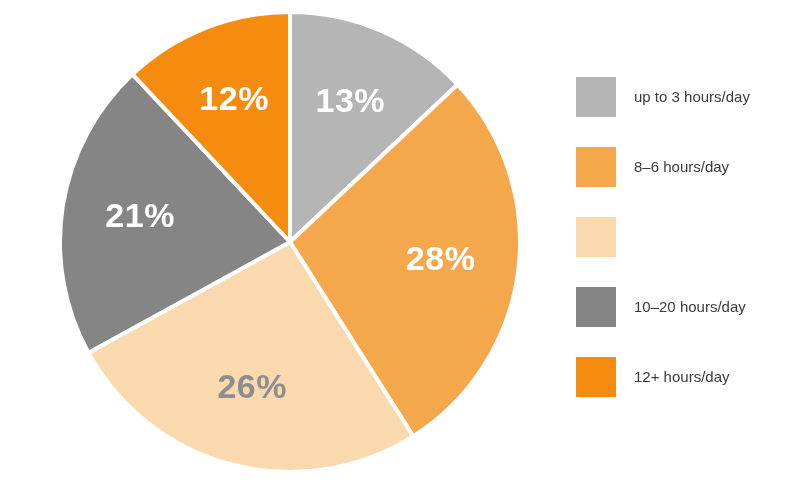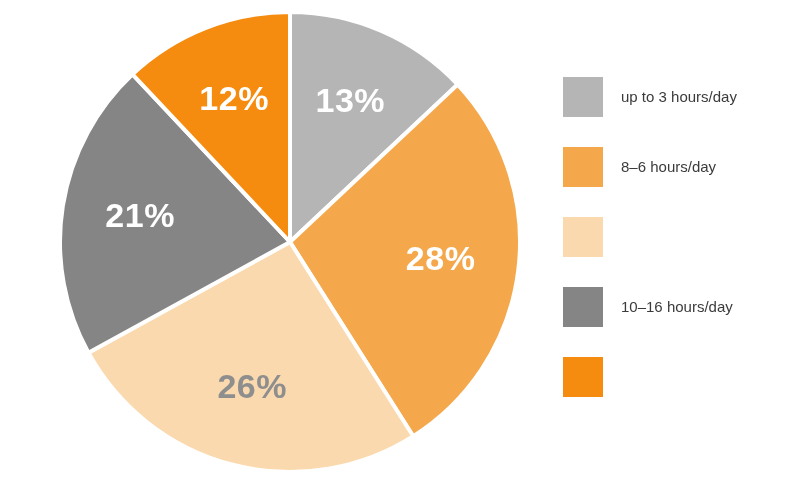--- a/index.html
+++ b/index.html
@@ -34,21 +34,21 @@
   .slice-label {
     font-family: "Liberation Sans", sans-serif;
     font-size: 34px;
     font-weight: bold;
     letter-spacing: 0.5px;
     dominant-baseline: middle;
     text-anchor: middle;
   }
   #legend {
     position: absolute;
-    left: 563px;
+    left: 576px;
     top: 62px;
     width: 215px;
     display: flex;
     flex-direction: column;
   }
   .legend-item {
     display: flex;
     align-items: center;
     height: 70px;
   }
@@ -97,20 +97,21 @@
       </div>
       <div class="legend-item">
         <span class="legend-swatch" style="background: rgb(244, 168, 75);"></span>
         <span class="legend-label">8–6 hours/day</span>
       </div>
       <div class="legend-item">
         <span class="legend-swatch" style="background: rgb(251, 217, 174);"></span>
       </div>
       <div class="legend-item">
         <span class="legend-swatch" style="background: rgb(133, 133, 133);"></span>
-        <span class="legend-label">10–16 hours/day</span>
+        <span class="legend-label">10–20 hours/day</span>
       </div>
       <div class="legend-item">
         <span class="legend-swatch" style="background: rgb(245, 139, 15);"></span>
+        <span class="legend-label">12+ hours/day</span>
       </div>
     </div>
 
 </div>
 
 </body></html>

